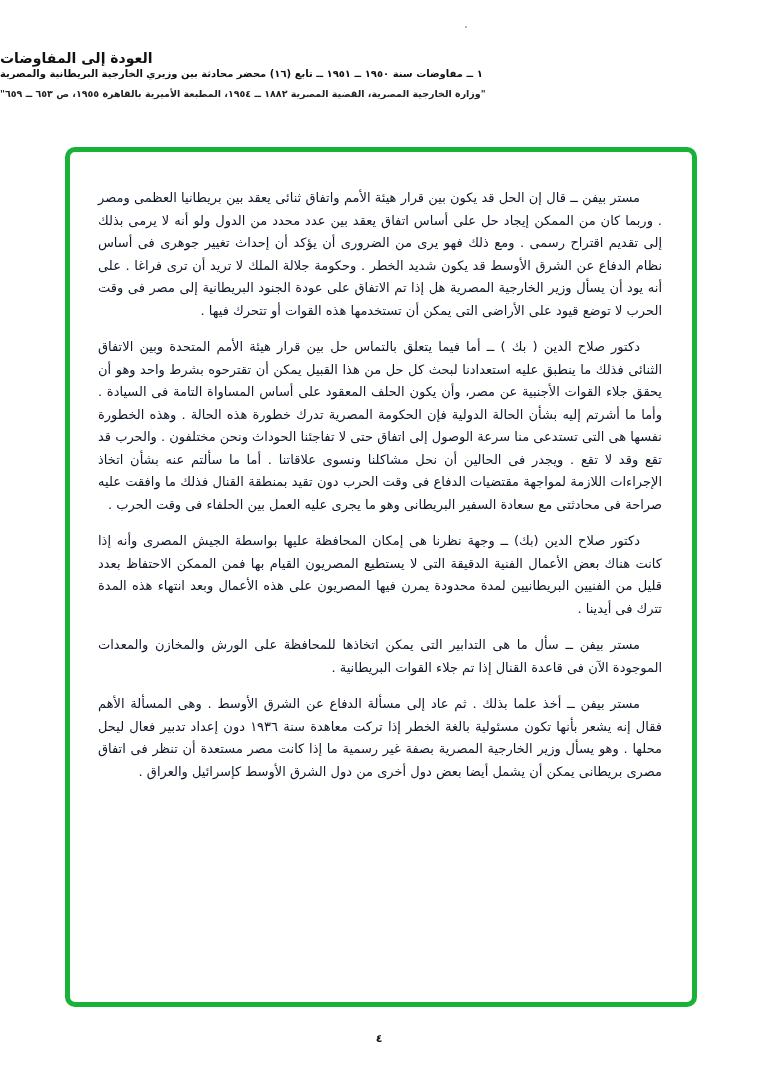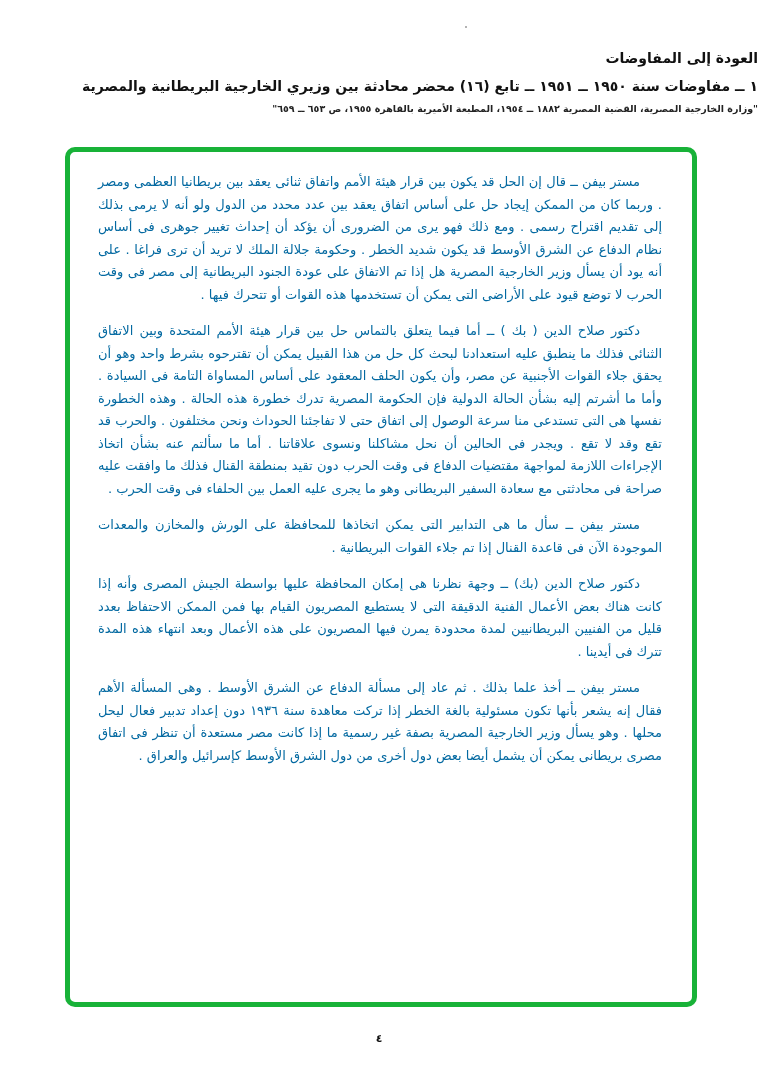--- a/index.html
+++ b/index.html
@@ -15,32 +15,32 @@
     position: relative;
     width: 758px;
     height: 1078px;
     background: #ffffff;
   }
   .header {
     position: absolute;
     top: 50px;
     left: 0;
     right: 0;
-    text-align: right;
+    text-align: left;
     direction: rtl;
     color: #111111;
   }
   .doc-title {
     font-size: 14px;
     font-weight: bold;
     letter-spacing: 0px;
   }
   .doc-subtitle {
-    margin-top: 12px;
-    font-size: 14px;
+    margin-top: 2px;
+    font-size: 10px;
     font-weight: bold;
   }
   .doc-citation {
     margin-top: 9px;
     font-size: 9.5px;
     font-weight: bold;
     color: #222222;
   }
   .noise-dot {
     position: absolute;
@@ -56,28 +56,28 @@
     left: 65px;
     top: 147px;
     width: 622px;
     height: 850px;
     border: 5px solid #18b238;
     border-radius: 10px;
     background: #ffffff;
   }
   .content {
     position: absolute;
-    top: 19px;
+    top: 35px;
     right: 30px;
     left: 28px;
     direction: rtl;
     text-align: justify;
     font-size: 13px;
     line-height: 22.5px;
-    color: #0369a1;
+    color: #0f172a;
   }
   .content p {
     margin: 0 0 14px 0;
     text-indent: 22px;
   }
   .page-number {
     position: absolute;
     left: 0;
     right: 0;
     top: 1032px;
@@ -98,21 +98,21 @@
   <div class="header">
     <div class="doc-title">العودة إلى المفاوضات</div>
     <div class="doc-subtitle">١ ــ مفاوضات سنة ١٩٥٠ ــ ١٩٥١ ــ تابع (١٦) محضر محادثة بين وزيري الخارجية البريطانية والمصرية</div>
     <div class="doc-citation">"وزارة الخارجية المصرية، القضية المصرية ١٨٨٢ ــ ١٩٥٤، المطبعة الأميرية بالقاهرة ١٩٥٥، ص ٦٥٣ ــ ٦٥٩"</div>
   </div>
 
   <div class="frame">
     <div class="content">
       <p>مستر بيفن ــ قال إن الحل قد يكون بين قرار هيئة الأمم واتفاق ثنائى يعقد بين بريطانيا العظمى ومصر . وربما كان من الممكن إيجاد حل على أساس اتفاق يعقد بين عدد محدد من الدول ولو أنه لا يرمى بذلك إلى تقديم اقتراح رسمى .  ومع ذلك فهو يرى من الضرورى أن يؤكد أن إحداث تغيير جوهرى فى أساس نظام الدفاع عن الشرق الأوسط قد يكون شديد الخطر . وحكومة جلالة الملك لا تريد أن ترى فراغا . على أنه يود أن يسأل وزير الخارجية المصرية هل إذا تم الاتفاق على عودة الجنود البريطانية إلى مصر فى وقت الحرب لا توضع قيود على الأراضى التى يمكن أن تستخدمها هذه القوات أو تتحرك فيها .</p>
       <p>دكتور صلاح الدين ( بك ) ــ أما فيما يتعلق بالتماس حل بين قرار هيئة الأمم المتحدة وبين الاتفاق الثنائى فذلك ما ينطبق عليه استعدادنا لبحث كل حل من هذا القبيل يمكن أن تقترحوه بشرط واحد وهو أن يحقق جلاء القوات الأجنبية عن مصر، وأن يكون الحلف المعقود على أساس المساواة التامة فى السيادة . وأما ما أشرتم إليه بشأن الحالة الدولية فإن الحكومة المصرية تدرك خطورة هذه الحالة . وهذه الخطورة نفسها هى التى تستدعى منا سرعة الوصول إلى اتفاق حتى لا تفاجئنا الحوداث ونحن مختلفون . والحرب قد تقع وقد لا تقع .  ويجدر فى الحالين أن نحل مشاكلنا ونسوى علاقاتنا . أما ما سألتم عنه بشأن اتخاذ الإجراءات اللازمة لمواجهة مقتضيات الدفاع فى وقت الحرب دون تقيد بمنطقة القنال فذلك ما وافقت عليه صراحة فى محادثتى مع سعادة السفير البريطانى وهو ما يجرى عليه العمل بين الحلفاء فى وقت الحرب .</p>
+      <p>دكتور صلاح الدين (بك) ــ وجهة نظرنا هى إمكان المحافظة عليها بواسطة الجيش المصرى وأنه إذا كانت هناك بعض الأعمال الفنية الدقيقة التى لا يستطيع المصريون القيام بها فمن الممكن الاحتفاظ بعدد قليل من الفنيين البريطانيين لمدة محدودة يمرن فيها المصريون على هذه الأعمال وبعد انتهاء هذه المدة تترك فى أيدينا .</p>
       <p>مستر بيفن ــ سأل ما هى التدابير التى يمكن اتخاذها للمحافظة على الورش والمخازن والمعدات الموجودة الآن فى قاعدة القنال إذا تم جلاء القوات البريطانية .</p>
-      <p>دكتور صلاح الدين (بك) ــ وجهة نظرنا هى إمكان المحافظة عليها بواسطة الجيش المصرى وأنه إذا كانت هناك بعض الأعمال الفنية الدقيقة التى لا يستطيع المصريون القيام بها فمن الممكن الاحتفاظ بعدد قليل من الفنيين البريطانيين لمدة محدودة يمرن فيها المصريون على هذه الأعمال وبعد انتهاء هذه المدة تترك فى أيدينا .</p>
       <p>مستر بيفن ــ أخذ علما بذلك . ثم عاد إلى مسألة الدفاع عن الشرق الأوسط . وهى المسألة الأهم فقال إنه يشعر بأنها تكون مسئولية بالغة الخطر إذا تركت معاهدة سنة ١٩٣٦ دون إعداد تدبير فعال ليحل محلها .  وهو يسأل وزير الخارجية المصرية بصفة غير رسمية ما إذا كانت مصر مستعدة أن تنظر فى اتفاق مصرى بريطانى يمكن أن يشمل أيضا بعض دول أخرى من دول الشرق الأوسط كإسرائيل والعراق .</p>
     </div>
   </div>
 
   <div class="page-number">٤</div>
 
 </div>
 
 </body></html>

